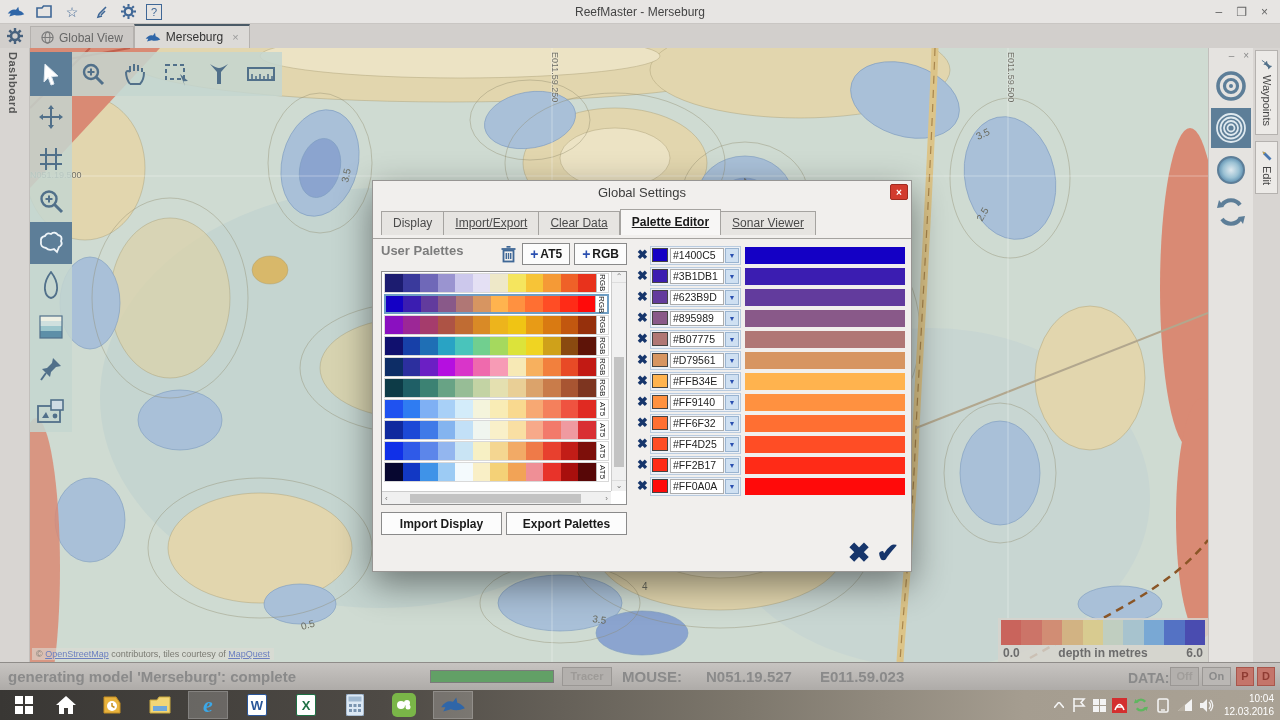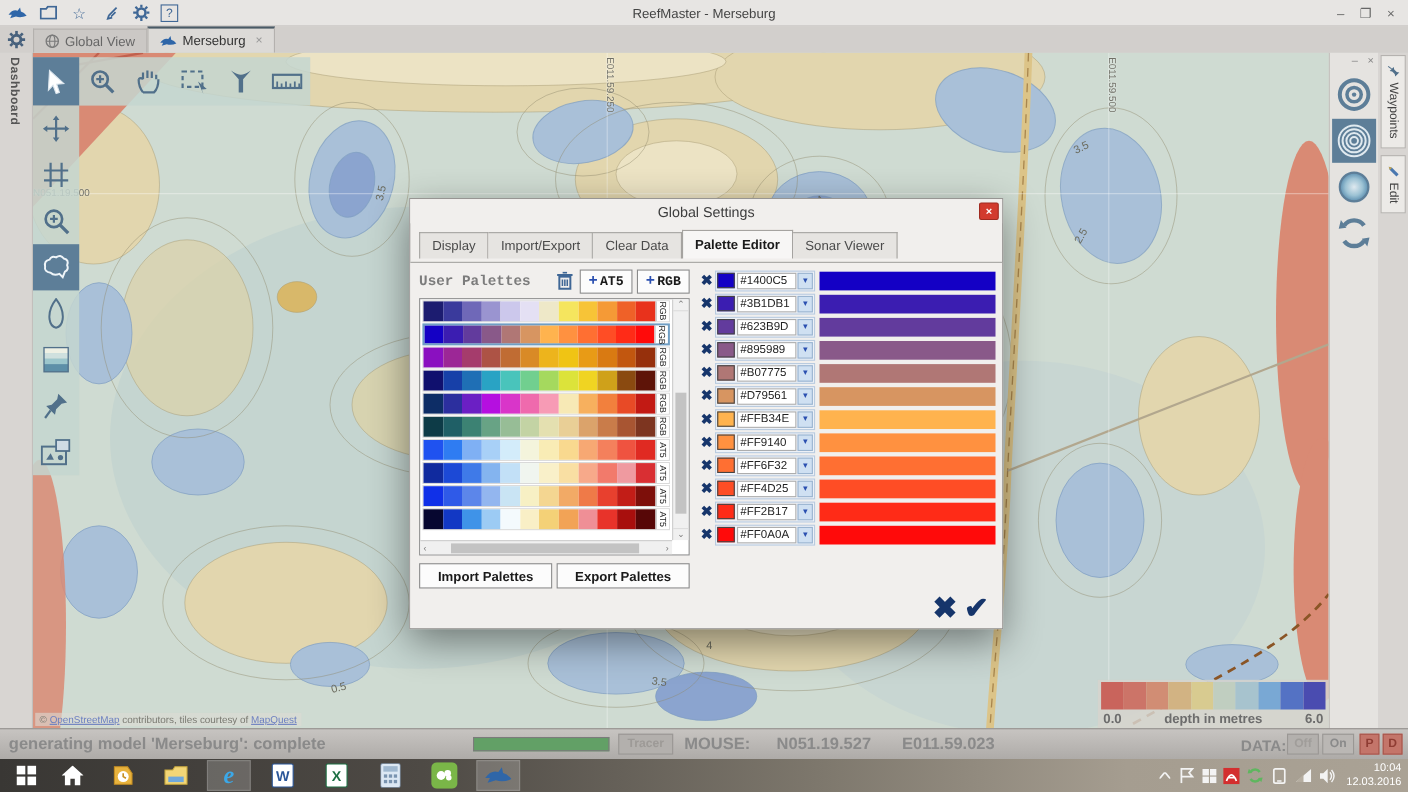--- a/index.html
+++ b/index.html
@@ -59,27 +59,27 @@
   #right-tabs { position:absolute; left:1253px; top:48px; width:27px; height:614px; background:#d8d5d2; }
   .vtab { writing-mode:vertical-rl; display:flex; align-items:center; gap:4px; padding:8px 0; background:#eceae7; border:1px solid #b5b2af; margin:2px 0 6px 2px; width:23px; font-size:11px; color:#444; }
   .vtab svg { transform:rotate(90deg); }
 
   
   #dialog { position:absolute; left:372px; top:180px; width:540px; height:392px; background:#f1efed; border:1px solid #979593; box-shadow:0 12px 34px rgba(0,0,0,.45); }
   #dlg-titlebar { height:22px; position:relative; display:flex; align-items:center; justify-content:center; font-size:13px; color:#3d3d3d; background:#f1efed; }
   #dlg-close { position:absolute; right:3px; top:3px; width:18px; height:16px; background:#d23b2e; border:1px solid #a02a20; border-radius:2px; color:#fff; font-size:10px; font-weight:bold; display:flex; align-items:center; justify-content:center; }
   #dlg-tabs { display:flex; padding:8px 0 0 8px; }
   .dtab { padding:4px 11px 5px; font-size:12px; color:#4a4a4a; background:#e6e4e1; border:1px solid #a5a3a0; border-bottom:none; margin-right:0; }
-  .dtab + .dtab { border-left:none; }
+  .dtab + .dtab { border-left:none;text-decoration:underline; }
   .dtab.active { background:#f7f6f5; font-weight:bold; color:#1a1a1a; padding-top:5px; margin-top:-2px; border-left:1px solid #a5a3a0; }
   #dlg-body { position:absolute; left:0; right:0; top:57px; bottom:0; border-top:1px solid #a5a3a0; background:#f1efed; }
 
   
   #grp-user { position:absolute; left:8px; top:4px; width:246px; height:300px; }
-  #user-hdr { display:flex; align-items:center; height:25px;font-family:Liberation Mono, monospace; }
+  #user-hdr { display:flex; align-items:flex-start; height:25px; }
   #user-title { font-size:13px; font-weight:bold; color:#7c7c7c; flex:1; }
   .mini-btn { height:22px; background:#fcfcfc; border:1px solid #8a8a8a; font-size:12px; font-weight:bold; color:#1a1a1a; display:flex; align-items:center; justify-content:center; padding:0 7px; margin-left:4px; }
   .mini-btn .plus { color:#2a4fb0; font-size:14px; font-weight:bold; margin-right:2px; }
   #trash-btn { background:none; border:none; color:#3f6796; padding:0 2px; }
   #palette-list { position:relative; margin-top:3px; height:234px; background:#fff; border:1px solid #8f8f8f; overflow:hidden; }
   .pal-row { position:relative; display:flex; height:20px; margin:1px 2px 1px 2px; border:1px solid #d9d9d9; }
   .pal-row.selected { border:2px solid #6f9ec4; }
   .pal-strip { flex:1; display:flex; }
   .pal-strip div { flex:1; }
   .pal-label { width:12px; font-size:8px; color:#222; writing-mode:vertical-rl; text-align:center; background:#fff; border-left:1px solid #bbb; line-height:12px; }
@@ -699,21 +699,21 @@
               <div class="thumb"></div>
               <div style="position:absolute; bottom:0; left:0; right:0; height:11px; border-top:1px solid #ddd;">⌄</div>
             </div>
           <div id="hscroll">
               <span>‹</span>
               <div class="thumb"></div>
               <span>›</span>
             </div>
         </div>
         <div id="pal-actions">
-          <span class="big-btn">Import Palettes</span>
+          <span class="big-btn">Import Display</span>
           <span class="big-btn">Export Palettes</span>
         </div>
       </div>
 
       <div id="grp-edit">
         <div id="edit-list">
             <div class="edit-row">
               <span class="erow-x">✖</span>
               <span class="erow-cluster">
                 <span class="erow-swatch" style="background: rgb(20, 0, 197);"></span>

